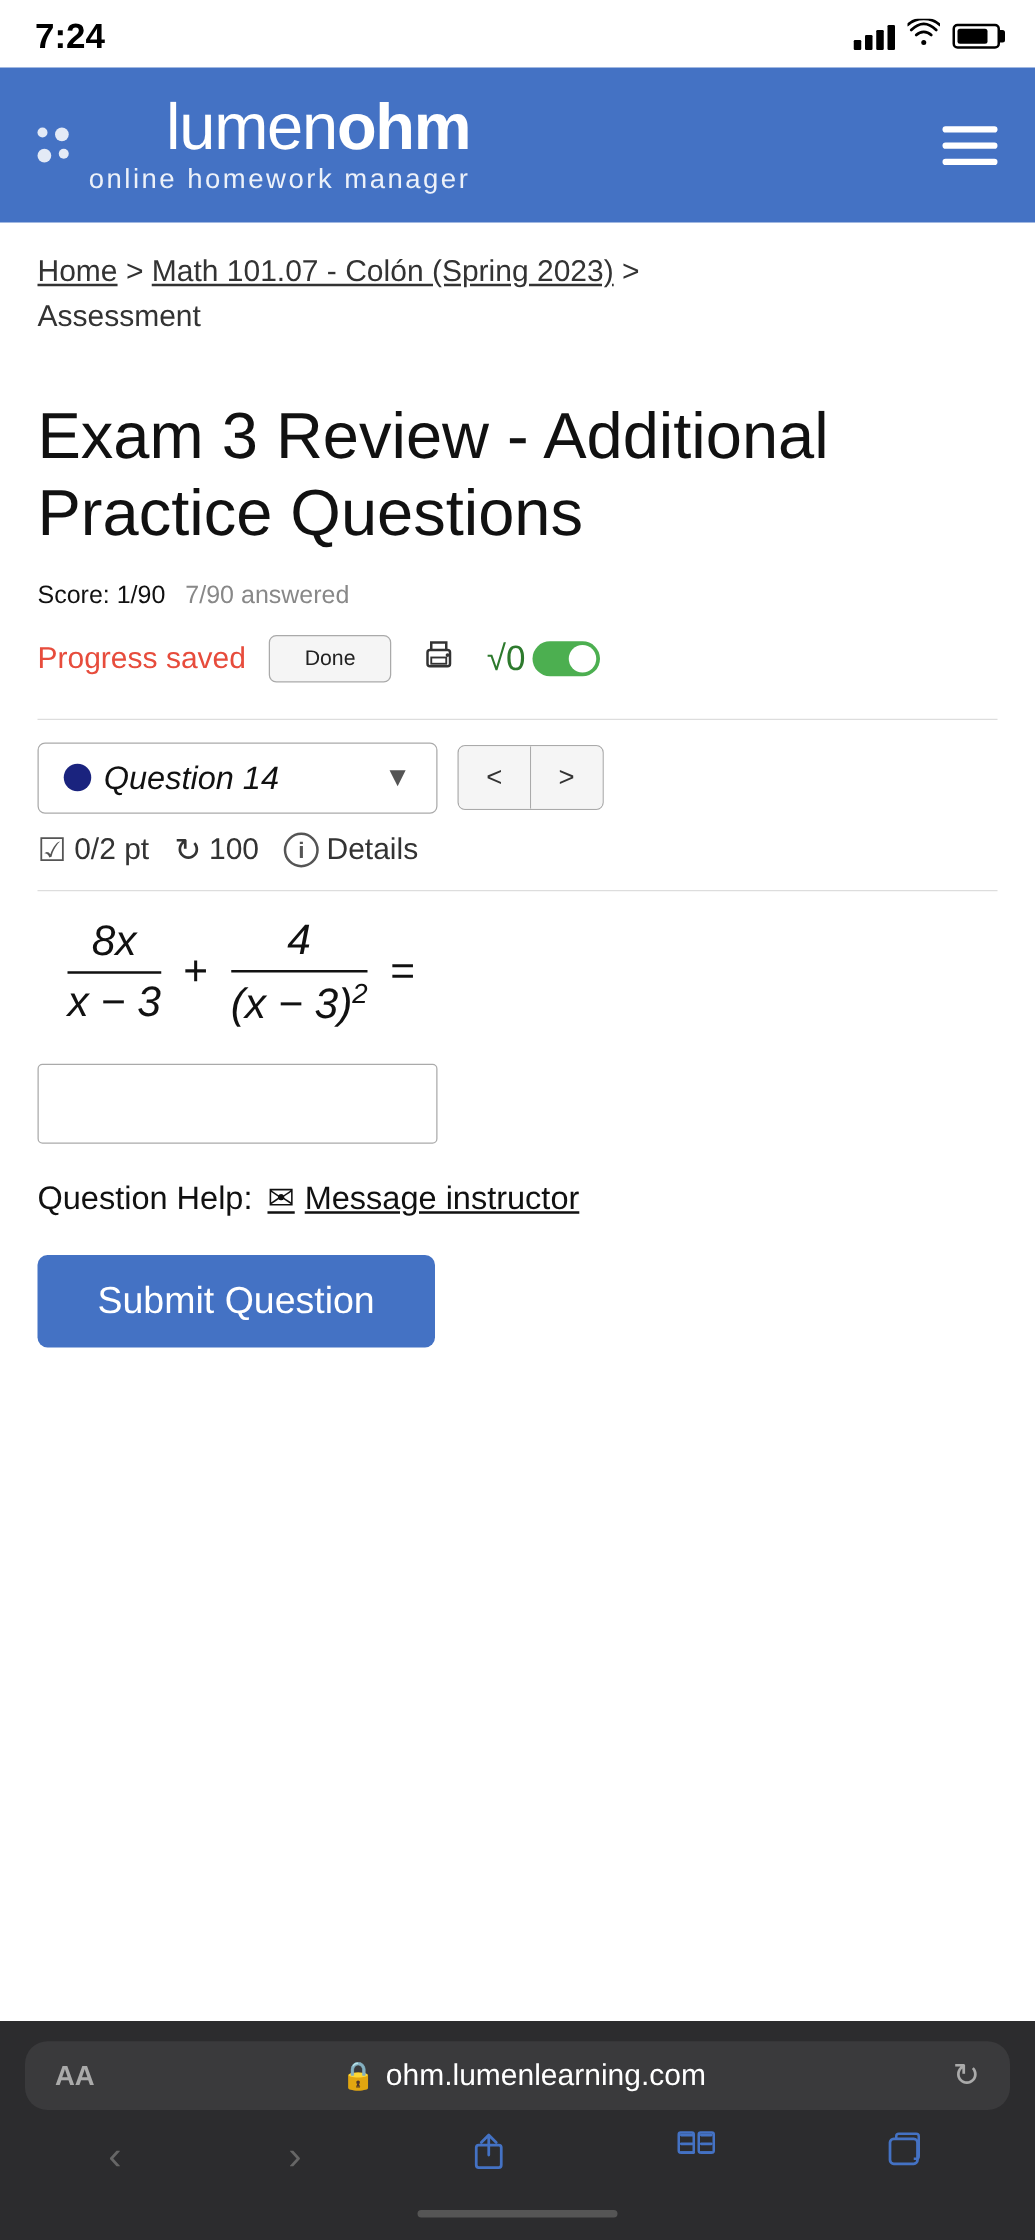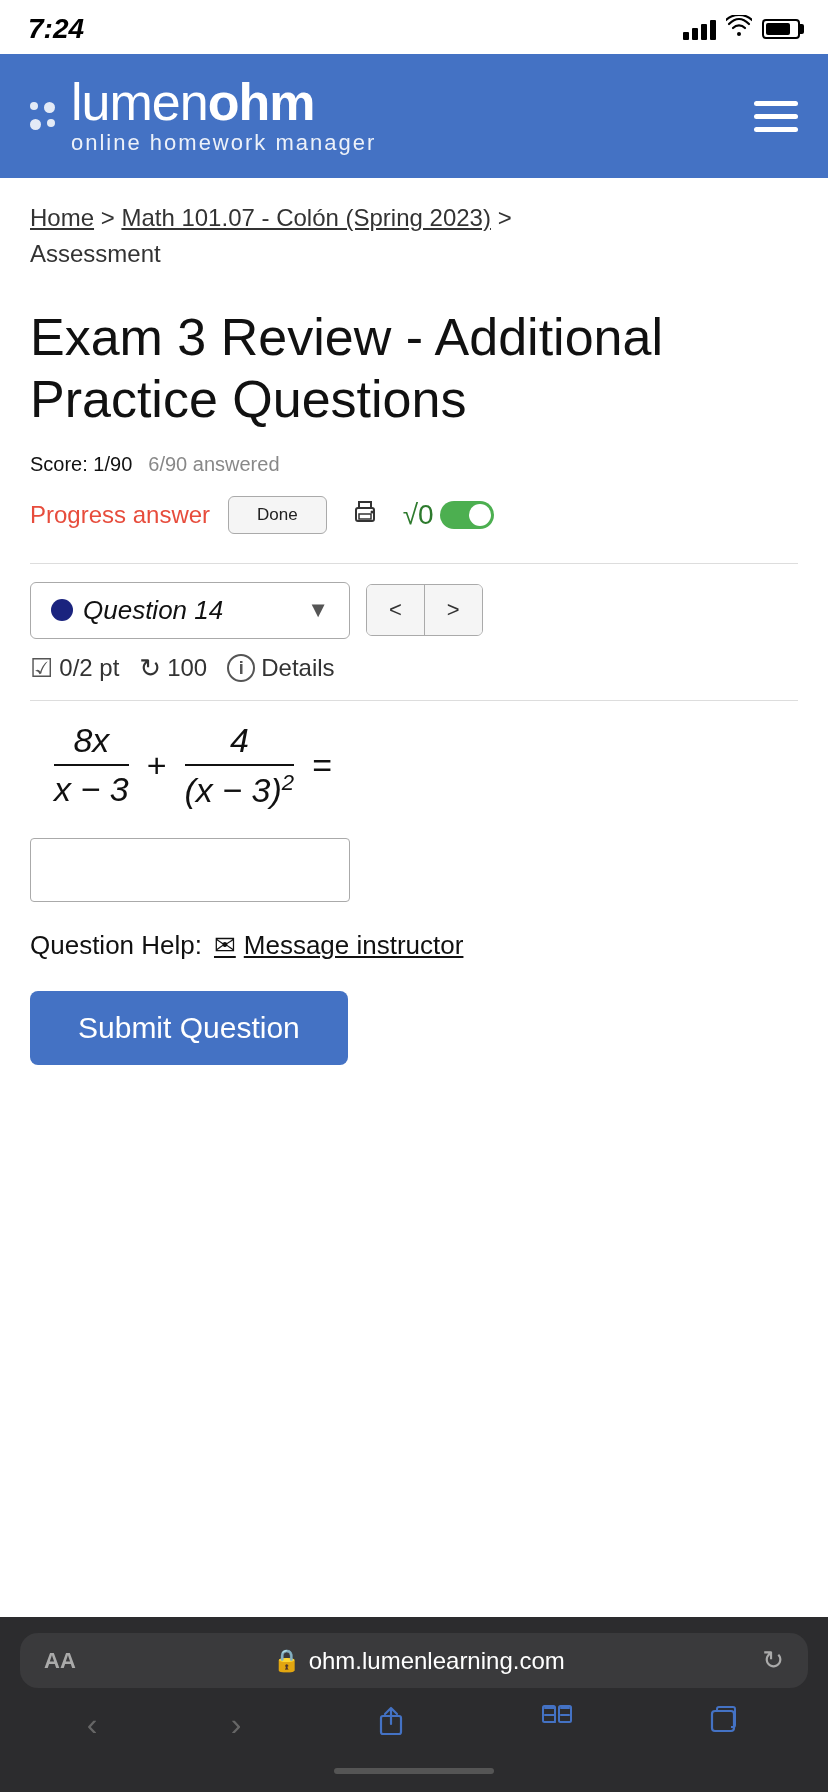--- a/index.html
+++ b/index.html
@@ -14,21 +14,20 @@
     }
 
     
     .status-bar {
       background: #fff;
       display: flex;
       justify-content: space-between;
       align-items: center;
       padding: 14px 28px 10px 28px;
       height: 54px;
-      font-style: italic;
     }
     .status-time {
       font-size: 28px;
       font-weight: 600;
       color: #000;
     }
     .status-icons {
       display: flex;
       align-items: center;
       gap: 10px;
@@ -106,20 +105,21 @@
       border-radius: 50%;
       background: rgba(255,255,255,0.85);
     }
     .logo-dot.large {
       width: 11px;
       height: 11px;
     }
     .logo-text-area {
       display: flex;
       flex-direction: column;
+      text-align: right;
     }
     .logo-text {
       font-size: 52px;
       font-weight: 300;
       color: #fff;
       line-height: 1;
       letter-spacing: -1px;
     }
     .logo-text strong {
       font-weight: 700;
@@ -161,21 +161,21 @@
     .main-content {
       padding: 10px 30px 40px 30px;
     }
 
     
     .page-title {
       font-size: 52px;
       font-weight: 400;
       color: #111;
       line-height: 1.2;
-      margin: 18px 0 22px 0;
+      margin: 30px 0 22px 0;
     }
 
     
     .score-row {
       display: flex;
       align-items: center;
       gap: 16px;
       font-size: 20px;
       margin-bottom: 16px;
       flex-wrap: wrap;
@@ -574,26 +574,26 @@
 </div>
 
 <div class="main-content">
 
   
   <h1 class="page-title">Exam 3 Review - Additional Practice Questions</h1>
 
   
   <div class="score-row">
     <span class="score-label">Score: 1/90</span>
-    <span class="score-answered">6/90 answered</span>
+    <span class="score-answered">7/90 answered</span>
   </div>
 
   
   <div class="toolbar-row">
-    <span class="progress-saved">Progress answer</span>
+    <span class="progress-saved">Progress saved</span>
     <button class="done-btn">Done</button>
     <button class="print-icon-btn">
       <svg width="32" height="32" viewBox="0 0 32 32" fill="none">
         <rect x="7" y="12" width="18" height="13" rx="2" stroke="#333" stroke-width="2"></rect>
         <path d="M10 12V6h12v6" stroke="#333" stroke-width="2"></path>
         <rect x="10" y="18" width="12" height="5" fill="none" stroke="#333" stroke-width="1.5"></rect>
         <circle cx="23" cy="16" r="1.5" fill="#333"></circle>
       </svg>
     </button>
     <div class="sqrt-toggle">

